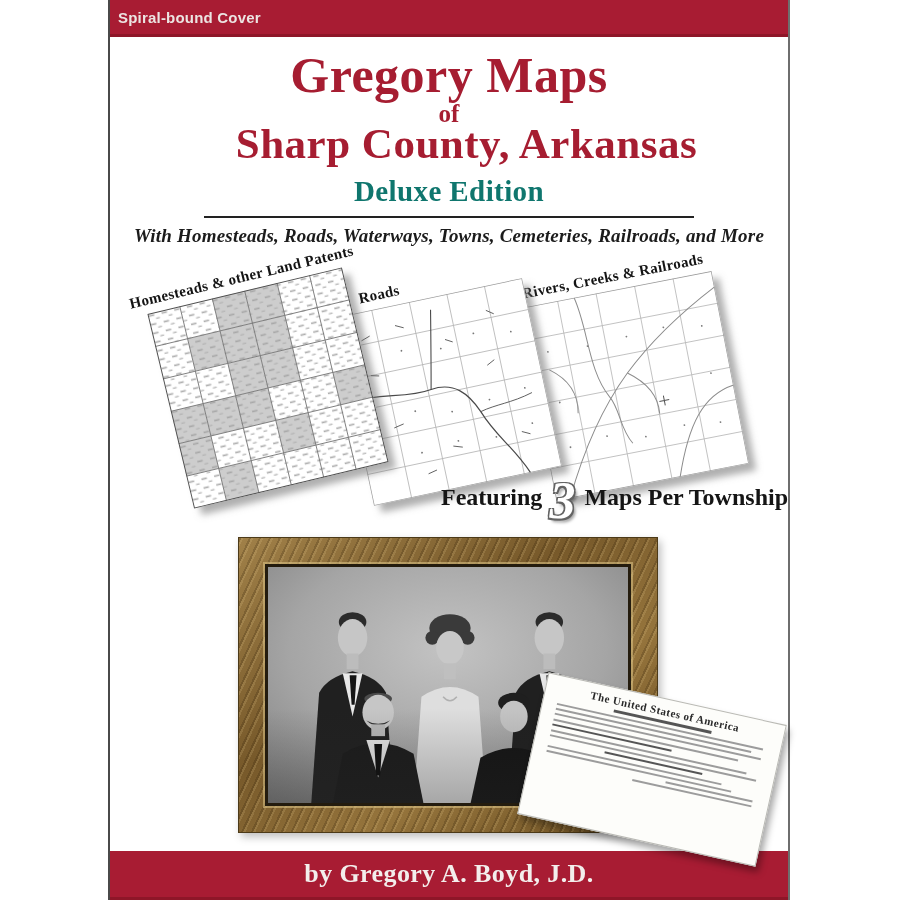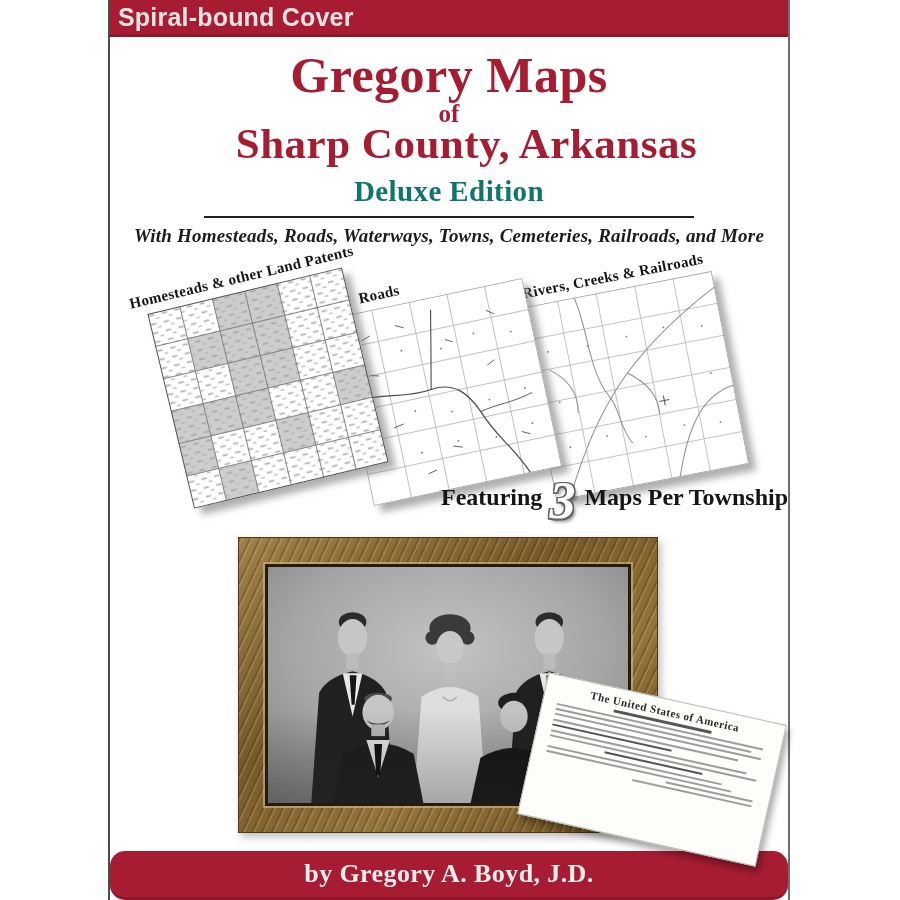--- a/index.html
+++ b/index.html
@@ -6,21 +6,21 @@
     font-family:"Liberation Serif",serif;}
   .stage{position:relative;width:900px;height:900px;background:#fff;}
 
   
   .page{position:absolute;left:108px;top:0;width:678px;height:900px;background:#fff;
     border-left:2px solid #4a4a4a;border-right:2px solid #6e6e6e;}
 
   
   .banner{position:absolute;left:0;top:0;width:100%;height:34px;background:#A81C33;
     border-bottom:3px solid #8E1628;display:flex;align-items:center;}
-  .banner span{font-family:"Liberation Sans",sans-serif;font-weight:bold;font-size:25px;
+  .banner span{font-family:"Liberation Sans",sans-serif;font-weight:bold;font-size:15px;
     color:#ece4e2;padding-left:8px;letter-spacing:.2px;}
 
   
   .title-block{position:absolute;left:0;right:0;top:50px;text-align:center;color:#A61D31;}
   .t1{font-size:50px;font-weight:bold;line-height:1.02;letter-spacing:.5px;}
   .t-of{font-size:25px;font-weight:bold;line-height:.9;margin-top:2px;}
   .t2{font-size:43px;font-weight:bold;line-height:1.0;margin-top:-4px;letter-spacing:.5px;padding-left:35px;}
   .edition{font-size:29px;color:#0f766e;margin-top:10px;font-weight:bold;letter-spacing:.4px;}
   .divider{width:490px;margin:8px auto 0 auto;border:0;border-top:2px solid #222;}
   .tagline{font-size:19px;font-style:italic;font-weight:bold;color:#1b1b1b;margin-top:7px;letter-spacing:.2px;}
@@ -62,21 +62,21 @@
     letter-spacing:.5px;line-height:1;margin-bottom:2px;}
   .dl{height:2px;background:#9c9c9c;margin:3.2px 4px;}
   .dl.dark{background:#555;height:2.6px;}
   .w95{width:95%;} .w90{width:90%;} .w85{width:85%;} .w80{width:80%;}
   .w55{width:55%;} .w45{width:45%;margin-left:auto;margin-right:auto;} .w40{width:40%;}
   .right{margin-left:auto;margin-right:6px;}
 
   
   .author-bar{position:absolute;left:0;bottom:0;width:100%;height:49px;background:#A81C33;
     border-bottom:3px solid #8E1628;box-sizing:border-box;display:flex;align-items:center;
-    justify-content:center;border-radius:15px;}
+    justify-content:center;}
   .author-bar span{color:#f3eeec;font-weight:bold;font-size:26px;letter-spacing:.4px;}
 </style>
 </head>
 <body>
 
 <div class="stage">
   <div class="page">
 
     <div class="banner">
       <span>Spiral-bound Cover</span>

